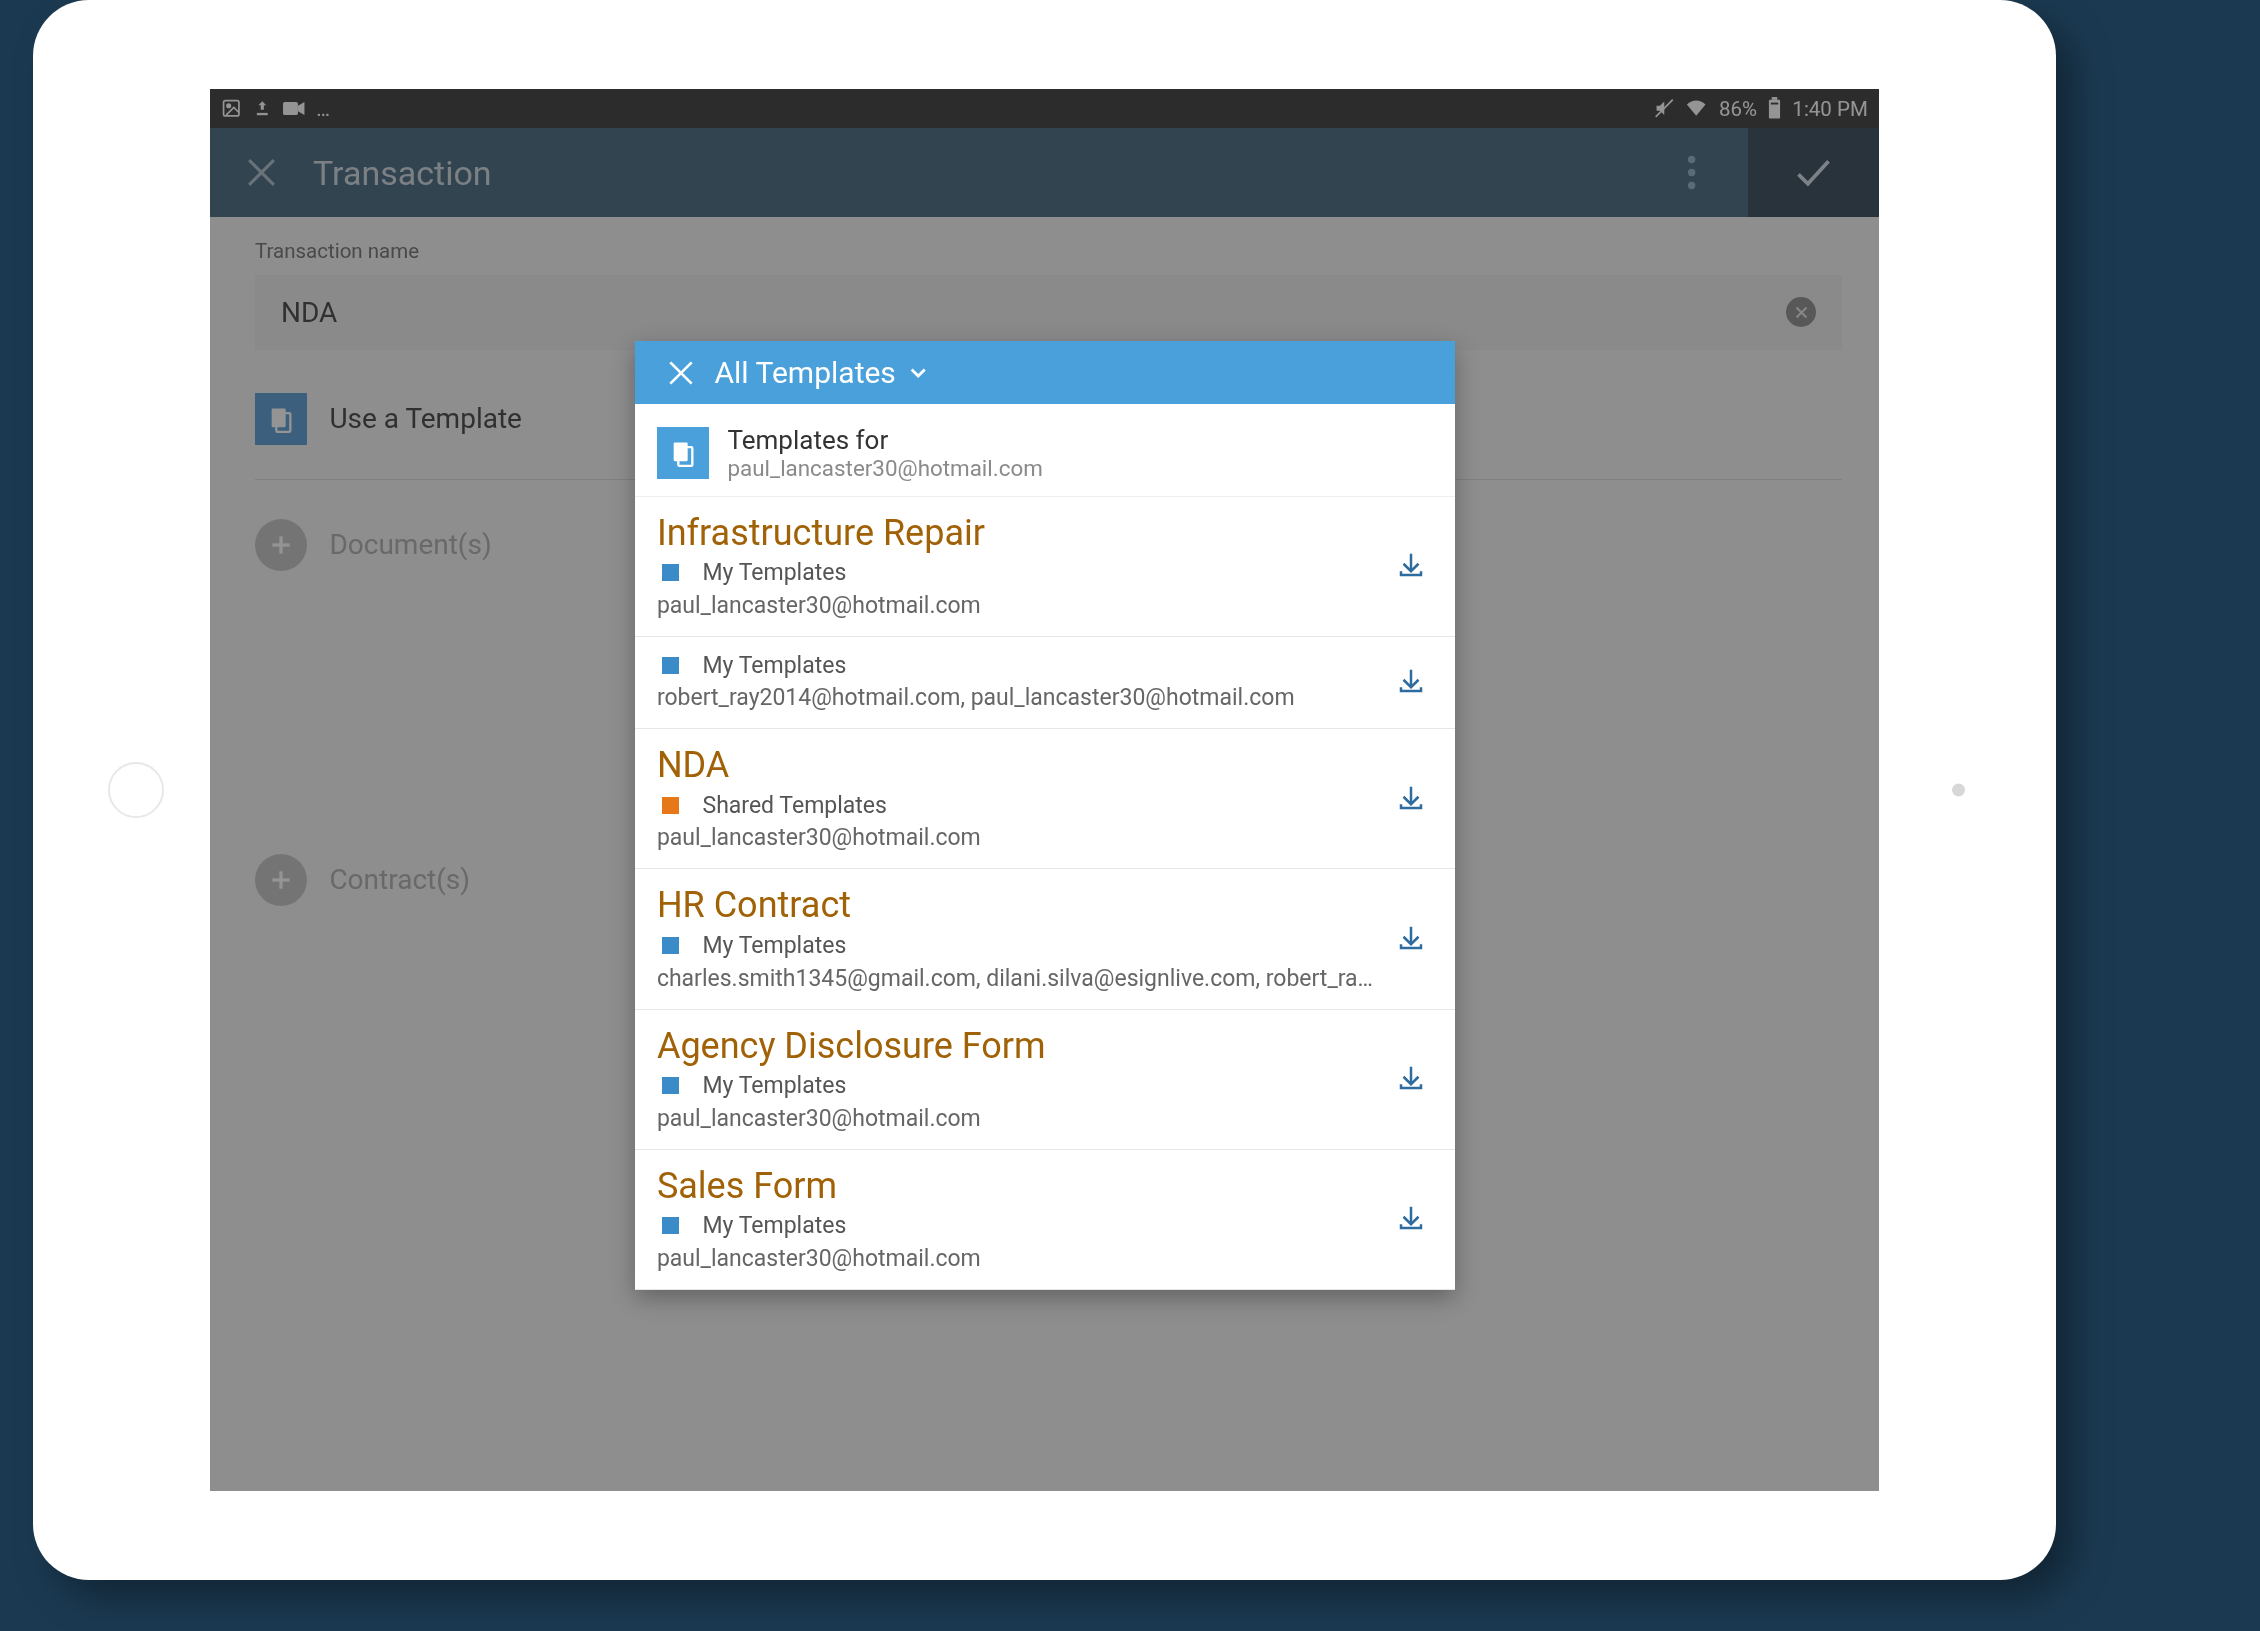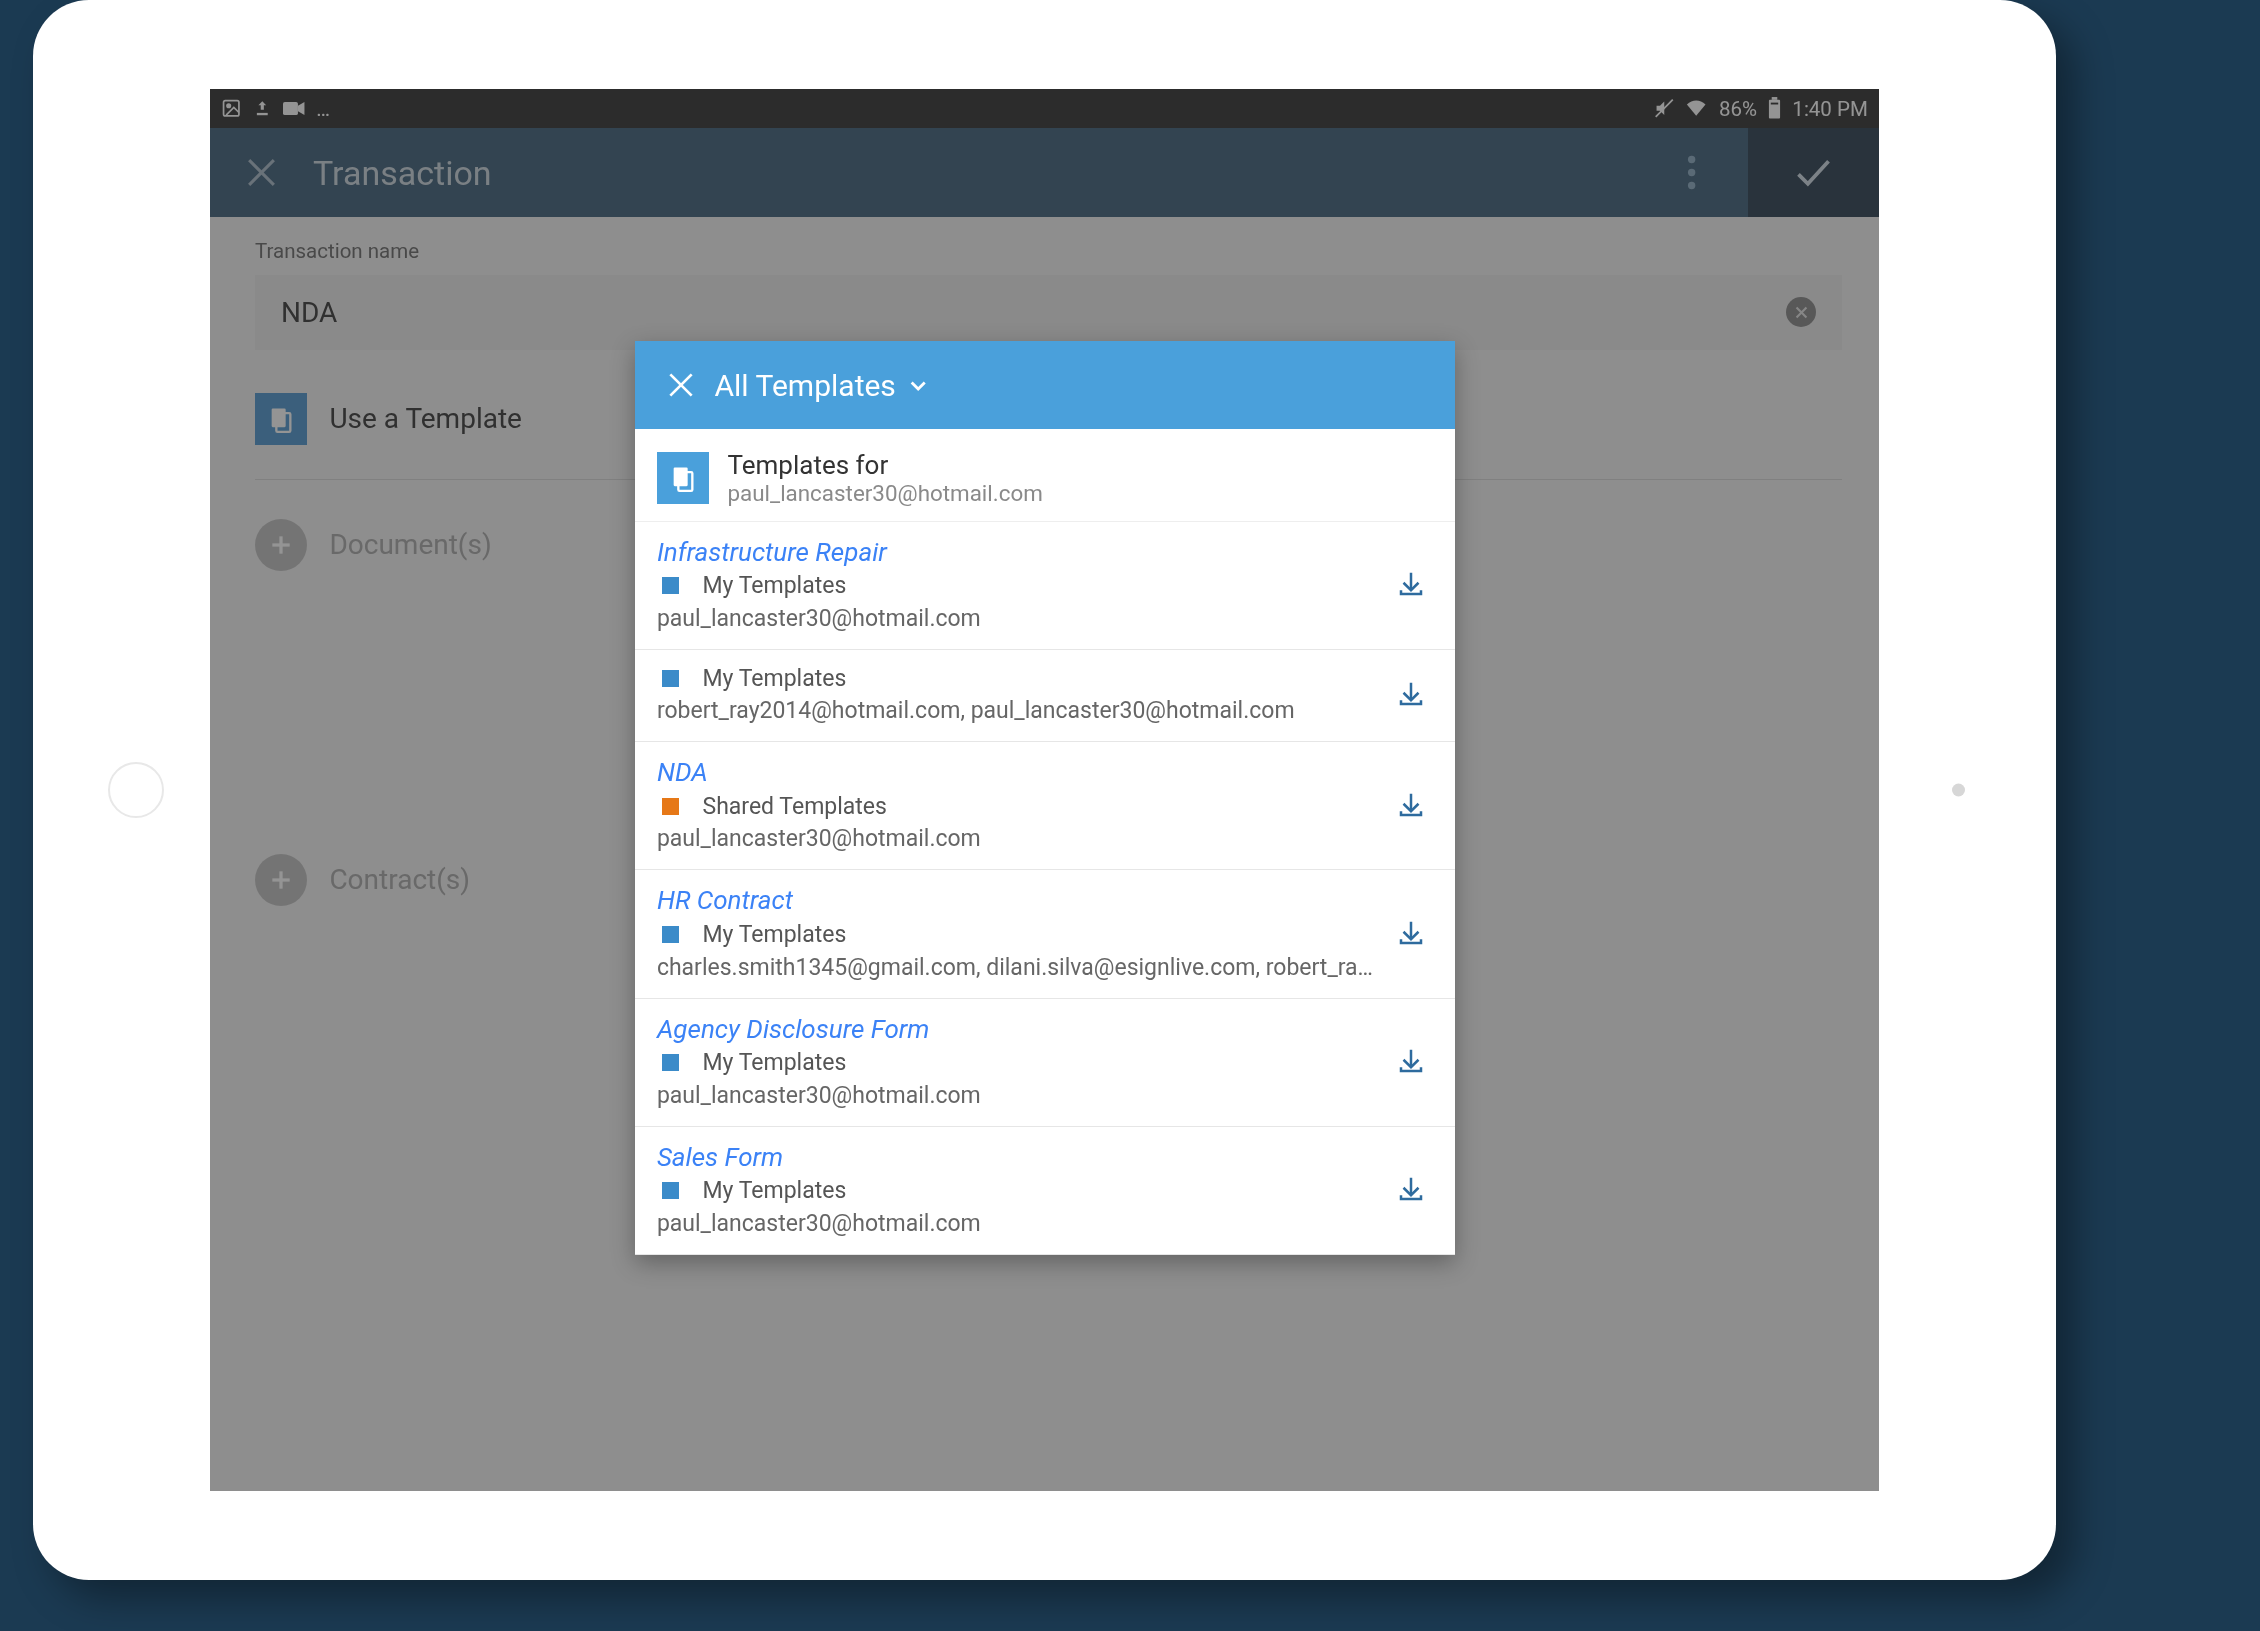--- a/index.html
+++ b/index.html
@@ -147,21 +147,21 @@
     left: 50%;
     top: 252px;
     transform: translateX(-50%);
     width: 820px;
     background: #fff;
     box-shadow: 0 7.5px 22.4px rgba(0,0,0,0.3);
     display:flex; flex-direction:column;
     max-height: 1016px;
   }
   .modal-header {
-    height: 88px;
+    height: 63px;
     background: #4aa0db;
     display:flex; align-items:center;
     color: #fff;
     padding: 0 13px;
   }
   .modal-header .closebtn {
     width: 67px; display:flex; justify-content:center;
   }
   .modal-header .title {
     font-size: 30px;
@@ -181,21 +181,21 @@
   .tpl-list {
     overflow-y:auto;
   }
   .tpl-item {
     border-bottom: 0.9px solid #e6e6e6;
     padding: 15px 22.4px 17px 22.4px;
     display:flex; gap: 15px;
     position:relative;
   }
   .tpl-item .body { flex:1; min-width:0; }
-  .tpl-item .name { font-size: 26px; color:#3b82f6; margin-bottom: 5.6px; font-style: italic; }
+  .tpl-item .name { font-size: 36px; color:#a16207; margin-bottom: 5.6px; }
   .tpl-item .cat-row {
     display:flex; align-items:center; gap:23px;
     font-size: 23px; color:#555; margin-bottom: 5.6px;
     padding-left: 5.6px;
   }
   .cat-sq { width:17px;height:17px; }
   .cat-blue { background:#3b8bc9; }
   .cat-orange { background:#e67817; }
   .tpl-item .emails {
     font-size: 23px; color:#666;

